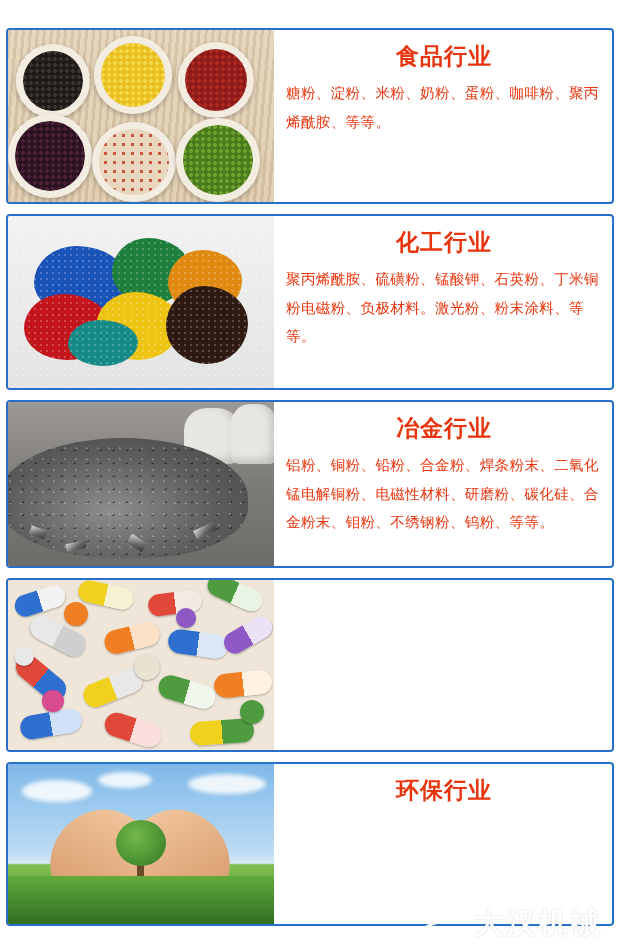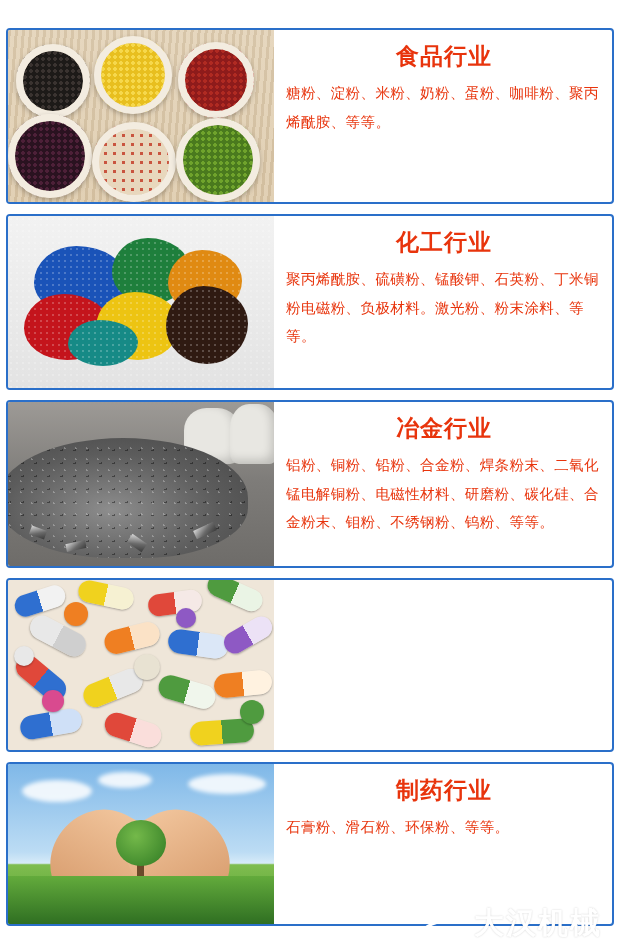--- a/index.html
+++ b/index.html
@@ -336,22 +336,21 @@
 
       <div class="hand" style="left:44px; top:44px; width:96px; height:104px; transform:rotate(28deg); border-radius:60% 40% 45% 55%;"></div>
       <div class="hand" style="left:124px; top:44px; width:96px; height:104px; transform:rotate(-28deg); border-radius:40% 60% 55% 45%;"></div>
 
       <div class="tree-trunk" style="left:129px; top:96px; width:7px; height:30px;"></div>
       <div class="tree-crown" style="left:108px; top:56px; width:50px; height:46px;"></div>
 
       <div style="position:absolute; left:0; right:0; bottom:0; height:48px; background:linear-gradient(180deg,#63ab3c,#2f6f22);"></div>
     </div>
     <div class="card-body">
-      <div class="card-title">制药行业</div>
-      <div class="card-desc">石膏粉、滑石粉、环保粉、等等。</div>
+      <div class="card-title">环保行业</div>
     </div>
   </div>
 
   <div class="brand">
     <div class="brand-row">
       <div class="brand-mark">
         <svg width="52" height="38" viewBox="0 0 52 38" aria-hidden="true">
           <path d="M4 8 C18 2, 34 4, 46 12 C34 10, 20 12, 10 20 C20 18, 34 20, 44 28 C30 24, 14 26, 4 32" fill="none" stroke="#ffffff" stroke-width="3" stroke-linecap="round"></path>
           <circle cx="40" cy="21" r="3.2" fill="#ffffff"></circle>
         </svg>

